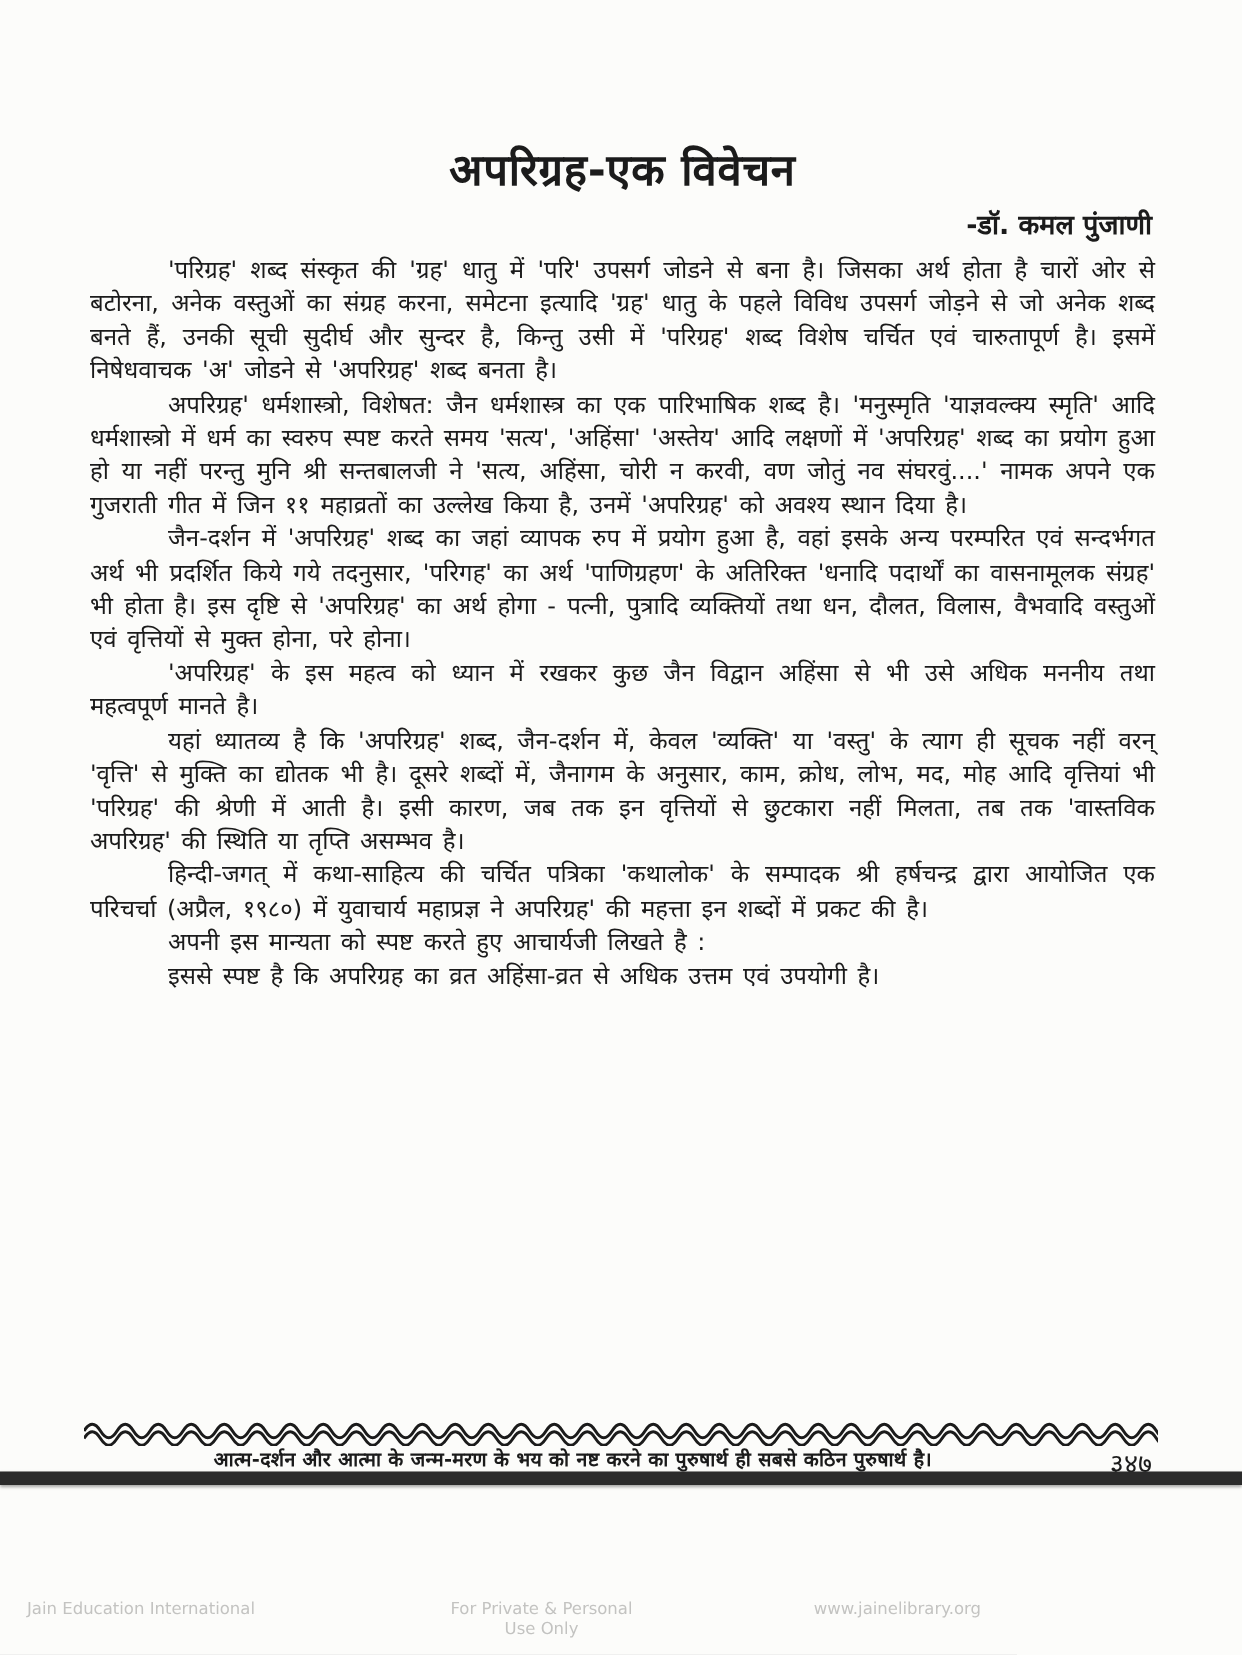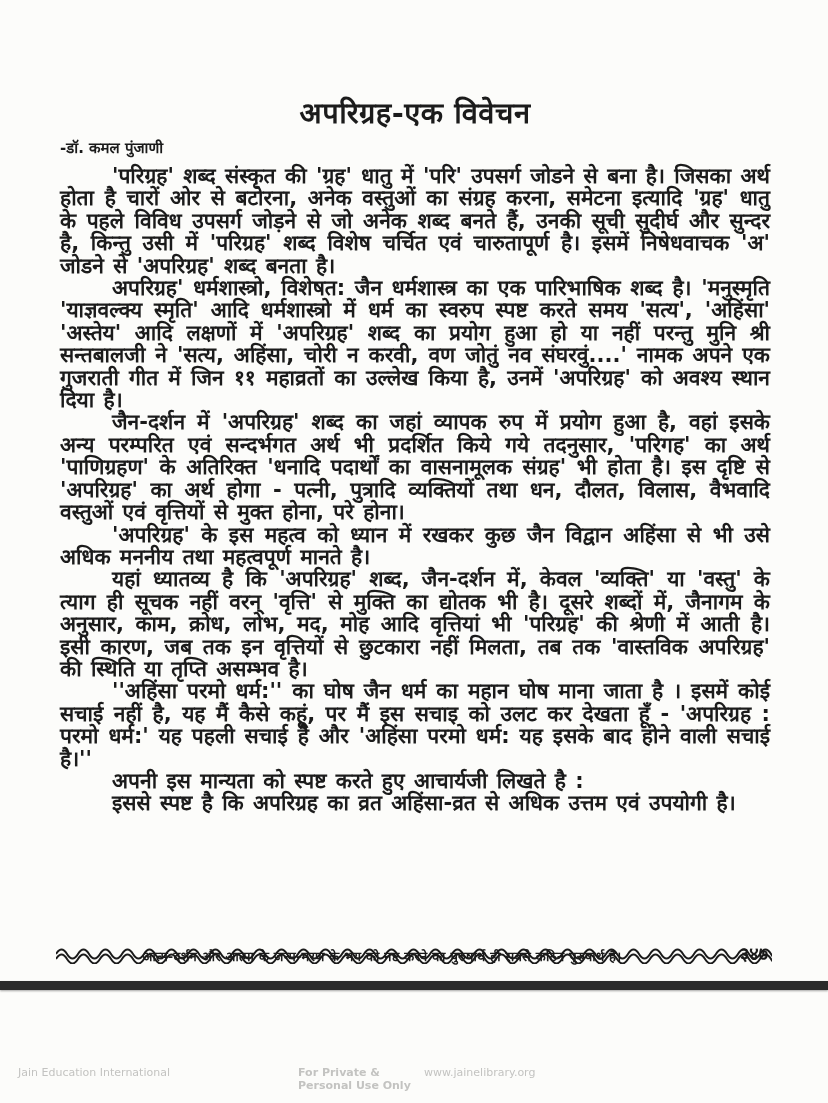--- a/index.html
+++ b/index.html
@@ -17,92 +17,91 @@
     left:60px;top:92px;width:710px;
   }
   h1.title{
     margin:0 0 6px 0;
     text-align:center;
     font-size:29px;
     font-weight:bold;
     letter-spacing:0.5px;
   }
   .byline{
+    text-align:right;
     font-weight:bold;
-    font-size:15px;
+    font-size:18px;
     padding-right:2px;
     margin-bottom:8px;
   }
   .body p{
     margin:0;
-    font-size:21px;
+    font-size:16px;
     line-height:22.4px;
     text-align:justify;
     text-indent:52px;
     word-spacing:2px;
-    font-weight:bold;
   }
   .body p.no-indent{text-indent:0;}
   .divider{
     position:absolute;
     left:56px;top:942px;width:716px;height:22px;
   }
   .divider svg{display:block;width:716px;height:22px;}
   .footer-line{
     position:absolute;
-    left:60px;top:908px;width:710px;
-    display:flex;align-items:flex-end;gap:22px;
+    left:60px;top:963px;width:710px;
+    display:flex;align-items:flex-start;gap:22px;
   }
   .footer-quote{
     flex:1;
     text-align:center;
     font-size:13px;
     font-weight:bold;
     letter-spacing:0.2px;
   }
   .page-number{
     font-size:18px;
-    font-weight:bold;
+    font-weight:normal;
     padding-left:14px;
     padding-right:2px;
-    margin-top:33px;
   }
   .scan-band{
     position:absolute;
     left:0;top:981px;width:828px;height:9px;
     background:#2b2b2b;
     box-shadow:0 1px 2px rgba(0,0,0,.35);
   }
   .bottom-bar{
     position:absolute;
     left:0;top:1066px;width:672px;
     display:flex;
     font-size:11px;
     color:#c3c3c1;
   }
   .bottom-bar .left{width:280px;padding-left:18px;text-align:left;}
-  .bottom-bar .center{flex:1;text-align:left;font-weight:bold;}
-  .bottom-bar .right{width:230px;padding-right:18px;text-align:left;}
+  .bottom-bar .center{flex:1;text-align:center;}
+  .bottom-bar .right{width:230px;padding-right:18px;text-align:right;}
 </style>
 </head>
 <body>
 
 <div class="page">
 
   <div class="content">
     <h1 class="title">अपरिग्रह-एक विवेचन</h1>
     <div class="byline">-डॉ. कमल पुंजाणी</div>
 
     <div class="body">
       <p>'परिग्रह' शब्द संस्कृत की 'ग्रह' धातु में 'परि' उपसर्ग जोडने से बना है। जिसका अर्थ होता है चारों ओर से बटोरना, अनेक वस्तुओं का संग्रह करना, समेटना इत्यादि 'ग्रह' धातु के पहले विविध उपसर्ग जोड़ने से जो अनेक शब्द बनते हैं, उनकी सूची सुदीर्घ और सुन्दर है, किन्तु उसी में 'परिग्रह' शब्द विशेष चर्चित एवं चारुतापूर्ण है। इसमें निषेधवाचक 'अ' जोडने से 'अपरिग्रह' शब्द बनता है।</p>
       <p>अपरिग्रह' धर्मशास्त्रो, विशेषत: जैन धर्मशास्त्र का एक पारिभाषिक शब्द है। 'मनुस्मृति 'याज्ञवल्क्य स्मृति' आदि धर्मशास्त्रो में धर्म का स्वरुप स्पष्ट करते समय 'सत्य', 'अहिंसा' 'अस्तेय' आदि लक्षणों में 'अपरिग्रह' शब्द का प्रयोग हुआ हो या नहीं परन्तु मुनि श्री सन्तबालजी ने 'सत्य, अहिंसा, चोरी न करवी, वण जोतुं नव संघरवुं....' नामक अपने एक गुजराती गीत में जिन ११ महाव्रतों का उल्लेख किया है, उनमें 'अपरिग्रह' को अवश्य स्थान दिया है।</p>
       <p>जैन-दर्शन में 'अपरिग्रह' शब्द का जहां व्यापक रुप में प्रयोग हुआ है, वहां इसके अन्य परम्परित एवं सन्दर्भगत अर्थ भी प्रदर्शित किये गये तदनुसार, 'परिगह' का अर्थ 'पाणिग्रहण' के अतिरिक्त 'धनादि पदार्थों का वासनामूलक संग्रह' भी होता है। इस दृष्टि से 'अपरिग्रह' का अर्थ होगा - पत्नी, पुत्रादि व्यक्तियों तथा धन, दौलत, विलास, वैभवादि वस्तुओं एवं वृत्तियों से मुक्त होना, परे होना।</p>
       <p>'अपरिग्रह' के इस महत्व को ध्यान में रखकर कुछ जैन विद्वान अहिंसा से भी उसे अधिक मननीय तथा महत्वपूर्ण मानते है।</p>
       <p>यहां ध्यातव्य है कि 'अपरिग्रह' शब्द, जैन-दर्शन में, केवल 'व्यक्ति' या 'वस्तु' के त्याग ही सूचक नहीं वरन् 'वृत्ति' से मुक्ति का द्योतक भी है। दूसरे शब्दों में, जैनागम के अनुसार, काम, क्रोध, लोभ, मद, मोह आदि वृत्तियां भी 'परिग्रह' की श्रेणी में आती है। इसी कारण, जब तक इन वृत्तियों से छुटकारा नहीं मिलता, तब तक 'वास्तविक अपरिग्रह' की स्थिति या तृप्ति असम्भव है।</p>
-      <p>''अहिंसा परमो धर्म:'' का घोष जैन धर्म का महान घोष माना जाता है । इसमें कोई सचाई नहीं है, यह मैं कैसे कहूं, पर मैं इस सचाइ को उलट कर देखता हूँ - 'अपरिग्रह : परमो धर्म:' यह पहली सचाई है और 'अहिंसा परमो धर्म: यह इसके बाद होने वाली सचाई है।''</p>
+      <p>हिन्दी-जगत् में कथा-साहित्य की चर्चित पत्रिका 'कथालोक' के सम्पादक श्री हर्षचन्द्र द्वारा आयोजित एक परिचर्चा (अप्रैल, १९८०) में युवाचार्य महाप्रज्ञ ने अपरिग्रह' की महत्ता इन शब्दों में प्रकट की है।</p>
       <p>अपनी इस मान्यता को स्पष्ट करते हुए आचार्यजी लिखते है :</p>
       <p>इससे स्पष्ट है कि अपरिग्रह का व्रत अहिंसा-व्रत से अधिक उत्तम एवं उपयोगी है।</p>
     </div>
   </div>
 
   <div class="divider">
     <svg viewBox="0 0 716 22" xmlns="http://www.w3.org/2000/svg">
       <path id="wave1" fill="none" stroke="#1b1b1b" stroke-width="2" d="M0 12 q5.5 -9 11 0 q5.5 9 11 0 q5.5 -9 11 0 q5.5 9 11 0 q5.5 -9 11 0 q5.5 9 11 0 q5.5 -9 11 0 q5.5 9 11 0 q5.5 -9 11 0 q5.5 9 11 0 q5.5 -9 11 0 q5.5 9 11 0 q5.5 -9 11 0 q5.5 9 11 0 q5.5 -9 11 0 q5.5 9 11 0 q5.5 -9 11 0 q5.5 9 11 0 q5.5 -9 11 0 q5.5 9 11 0 q5.5 -9 11 0 q5.5 9 11 0 q5.5 -9 11 0 q5.5 9 11 0 q5.5 -9 11 0 q5.5 9 11 0 q5.5 -9 11 0 q5.5 9 11 0 q5.5 -9 11 0 q5.5 9 11 0 q5.5 -9 11 0 q5.5 9 11 0 q5.5 -9 11 0 q5.5 9 11 0 q5.5 -9 11 0 q5.5 9 11 0 q5.5 -9 11 0 q5.5 9 11 0 q5.5 -9 11 0 q5.5 9 11 0 q5.5 -9 11 0 q5.5 9 11 0 q5.5 -9 11 0 q5.5 9 11 0 q5.5 -9 11 0 q5.5 9 11 0 q5.5 -9 11 0 q5.5 9 11 0 q5.5 -9 11 0 q5.5 9 11 0 q5.5 -9 11 0 q5.5 9 11 0 q5.5 -9 11 0 q5.5 9 11 0 q5.5 -9 11 0 q5.5 9 11 0 q5.5 -9 11 0 q5.5 9 11 0 q5.5 -9 11 0 q5.5 9 11 0 q5.5 -9 11 0 q5.5 9 11 0 q5.5 -9 11 0 q5.5 9 11 0 q5.5 -9 11 0 q5.5 9 11 0"></path>
       <path id="wave2" fill="none" stroke="#1b1b1b" stroke-width="2" d="M0 17 q5.5 -9 11 0 q5.5 9 11 0 q5.5 -9 11 0 q5.5 9 11 0 q5.5 -9 11 0 q5.5 9 11 0 q5.5 -9 11 0 q5.5 9 11 0 q5.5 -9 11 0 q5.5 9 11 0 q5.5 -9 11 0 q5.5 9 11 0 q5.5 -9 11 0 q5.5 9 11 0 q5.5 -9 11 0 q5.5 9 11 0 q5.5 -9 11 0 q5.5 9 11 0 q5.5 -9 11 0 q5.5 9 11 0 q5.5 -9 11 0 q5.5 9 11 0 q5.5 -9 11 0 q5.5 9 11 0 q5.5 -9 11 0 q5.5 9 11 0 q5.5 -9 11 0 q5.5 9 11 0 q5.5 -9 11 0 q5.5 9 11 0 q5.5 -9 11 0 q5.5 9 11 0 q5.5 -9 11 0 q5.5 9 11 0 q5.5 -9 11 0 q5.5 9 11 0 q5.5 -9 11 0 q5.5 9 11 0 q5.5 -9 11 0 q5.5 9 11 0 q5.5 -9 11 0 q5.5 9 11 0 q5.5 -9 11 0 q5.5 9 11 0 q5.5 -9 11 0 q5.5 9 11 0 q5.5 -9 11 0 q5.5 9 11 0 q5.5 -9 11 0 q5.5 9 11 0 q5.5 -9 11 0 q5.5 9 11 0 q5.5 -9 11 0 q5.5 9 11 0 q5.5 -9 11 0 q5.5 9 11 0 q5.5 -9 11 0 q5.5 9 11 0 q5.5 -9 11 0 q5.5 9 11 0 q5.5 -9 11 0 q5.5 9 11 0 q5.5 -9 11 0 q5.5 9 11 0 q5.5 -9 11 0 q5.5 9 11 0"></path>
     </svg>

